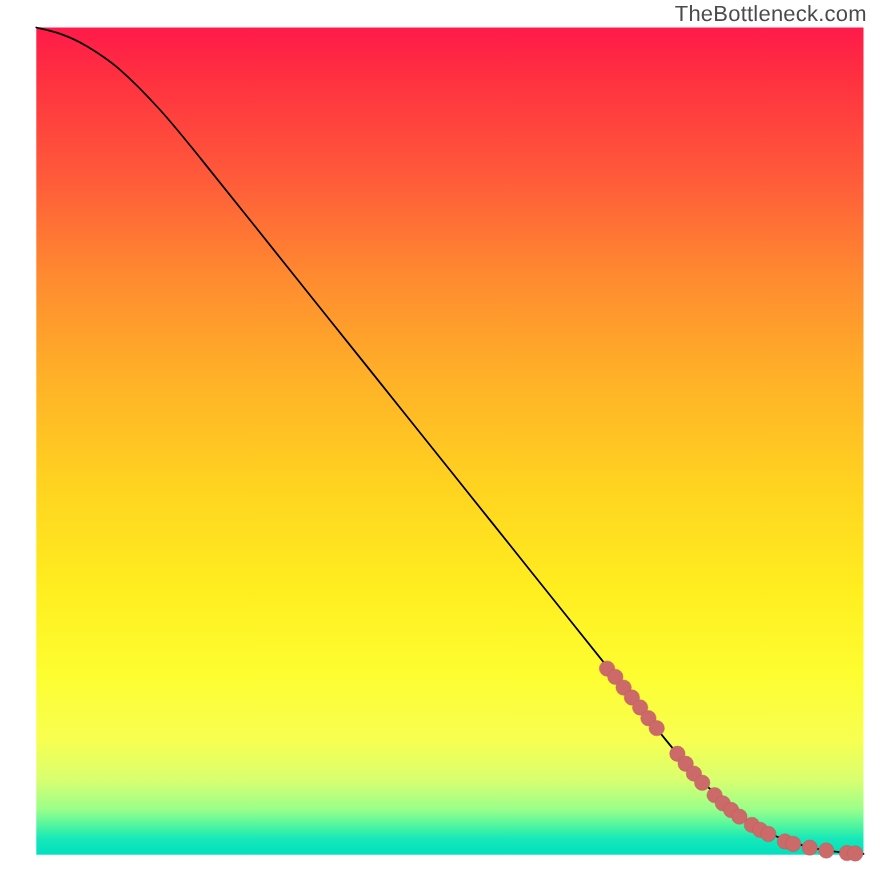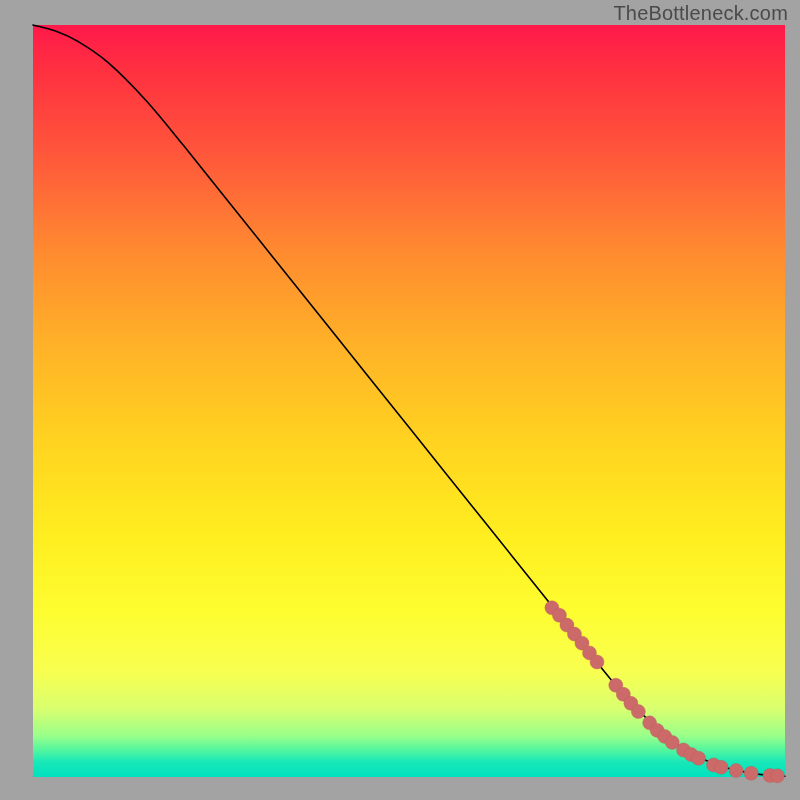--- a/index.html
+++ b/index.html
@@ -8,21 +8,21 @@
     width: 800px;
     height: 800px;
     background: #000;
     font-family: Arial, Helvetica, sans-serif;
     overflow: hidden;
   }
   .frame {
     position: relative;
     width: 800px;
     height: 800px;
-    background: #a3a3a3;
+    background: #ffffff;
   }
   .attribution {
     position: absolute;
     top: 2px;
     right: 12px;
     color: #4a4a4a;
     font-size: 20px;
     font-weight: 500;
     letter-spacing: 0.2px;
   }

